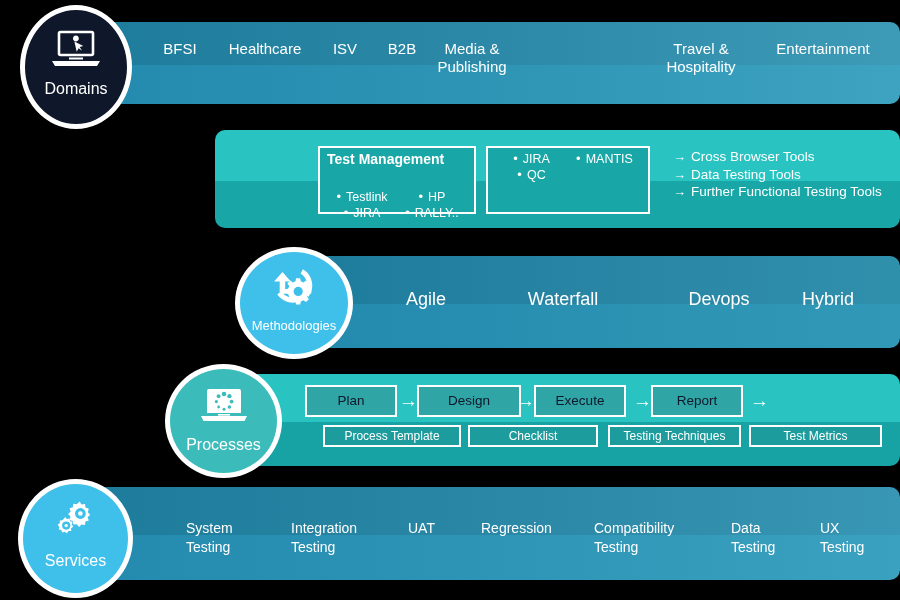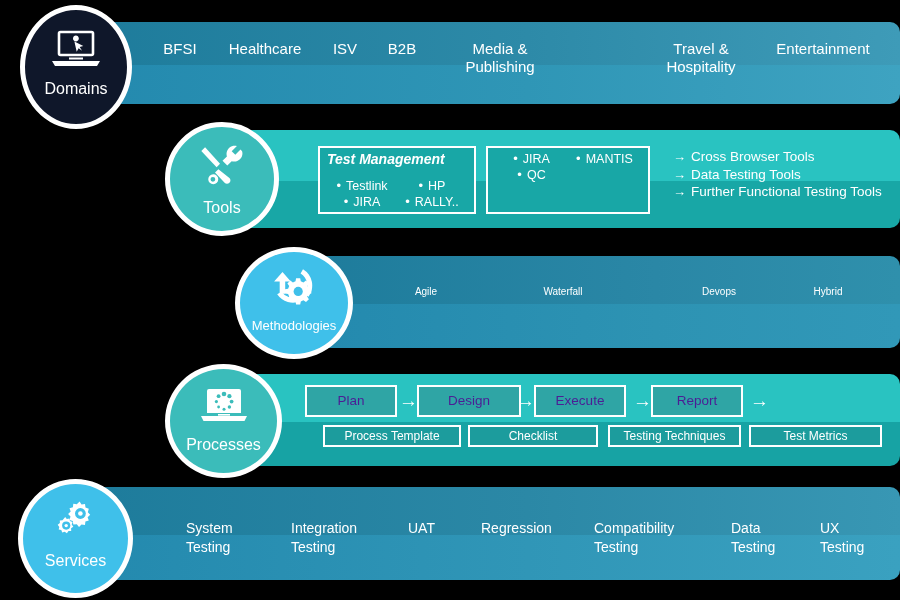--- a/index.html
+++ b/index.html
@@ -119,23 +119,23 @@
     text-align: center;
     white-space: pre-line;
     top: 0;
     transform: translateX(-50%);
   }
 
   
   #meth-items { left: 0px; top: 283px; width: 900px; height: 24px; }
   #meth-items .meth-item {
     position: absolute;
-    font-size: 10px;
+    font-size: 18px;
     line-height: 18px;
-    top: 0;
+    top: 7px;
     transform: translateX(-50%);
     white-space: nowrap;
   }
 
   
   #services-items { left: 0; top: 519px; width: 900px; height: 50px; }
   #services-items .svc-item {
     position: absolute;
     font-size: 14px;
     line-height: 19px;
@@ -153,23 +153,22 @@
     background: #18a7a6;
     padding: 3px 7px 4px 7px;
   }
   #tool-box-test   { left: 0px;   top: 0px; width: 158px; height: 68px; }
   #tool-box-defect { left: 168px; top: 0px; width: 164px; height: 68px; }
 
   .tool-box-title {
     font-size: 14px;
     font-weight: bold;
     line-height: 17px;
-    margin-bottom: 10px;
+    margin-bottom: 21px;
     white-space: nowrap;
-    font-style: italic;
   }
   .tool-items {
     display: flex;
     flex-wrap: wrap;
     text-align: center;
   }
   .tool-items .tool-item {
     font-size: 12.5px;
     line-height: 16px;
     width: 50%;
@@ -203,21 +202,21 @@
     position: absolute;
     box-sizing: border-box;
     border: 2px solid #ffffff;
     background: #2fa5a5;
     display: flex;
     align-items: center;
     justify-content: center;
     text-align: right;
     font-size: 13.5px;
     line-height: 14px;
-    color: #4c1d95;
+    color: #0f172a;
     top: 0;
     height: 32px;
     white-space: pre-line;
   }
   .proc-arrow {
     position: absolute;
     top: 5px;
     font-size: 19px;
     color: #ffffff;
     font-weight: bold;
@@ -247,21 +246,21 @@
   <div class="band" id="band-domains">
     <div class="band-top"></div>
     <div class="band-bot"></div>
   </div>
 
   <div class="row-content" id="domains-items">
     <div class="dom-item" style="left:40px">BFSI</div>
     <div class="dom-item" style="left:125px">Healthcare</div>
     <div class="dom-item" style="left:205px">ISV</div>
     <div class="dom-item" style="left:262px">B2B</div>
-    <div class="dom-item" style="left:360px">Media &amp;
+    <div class="dom-item" style="left:332px">Media &amp;
 Publishing</div>
     <div class="dom-item" style="left:561px">Travel &amp;
 Hospitality</div>
     <div class="dom-item" style="left:683px">Entertainment</div>
   </div>
 
   <div class="circle" id="circle-domains">
     <span class="circle-icon">
       <svg width="52" height="40" viewBox="0 0 52 40">
         <rect x="9" y="2" width="34" height="23" rx="1.5" fill="none" stroke="#fff" stroke-width="2.6"></rect>
@@ -310,34 +309,20 @@
         <span class="arrow-glyph">→</span>
         <span>Data Testing Tools</span>
       </div>
       <div class="arrow-item">
         <span class="arrow-glyph">→</span>
         <span>Further Functional Testing Tools</span>
       </div>
     </div>
   </div>
 
-  <div class="circle" id="circle-tools">
-    <span class="circle-icon">
-      <svg width="46" height="44" viewBox="0 0 46 44">
-        <g fill="#fff">
-          <path d="M41.5 4.6 l-5.2 5.2 -3.6-3.6 5.2-5.2 c-4.5-1.4-9.2 1.6-10.2 6.2 -0.3 1.5-0.2 2.9 0.2 4.2 l-4.4 4.4 4.8 4.8 4.4-4.4 c1.3 0.4 2.7 0.5 4.2 0.2 4.6-1 7.6-5.7 6.2-10.2z"></path>
-          <path d="M6.1 2.2 L2.3 6 l15.3 16.2 3.4-3.4z"></path>
-          <path d="M19.4 24.2 L16 27.6 l9.6 10.2 c1.3 1.4 3.5 1.4 4.8 0 1.4-1.4 1.4-3.6 0-4.9z"></path>
-          <path d="M14.2 29.3 a5 5 0 1 0 0.1 10 a5 5 0 0 0 -0.1-10z"></path>
-          <path d="M13.9 31.9 a2.4 2.4 0 1 1 0 4.8 a2.4 2.4 0 0 1 0-4.8z" fill="#3bbcba"></path>
-        </g>
-      </svg>
-    </span>
-    <span class="circle-label">Tools</span>
-  </div>
 
   <div class="band" id="band-methodologies">
     <div class="band-top"></div>
     <div class="band-bot"></div>
   </div>
 
   <div class="row-content" id="meth-items">
     <div class="meth-item" style="left:426px">Agile</div>
     <div class="meth-item" style="left:563px">Waterfall</div>
     <div class="meth-item" style="left:719px">Devops</div>

